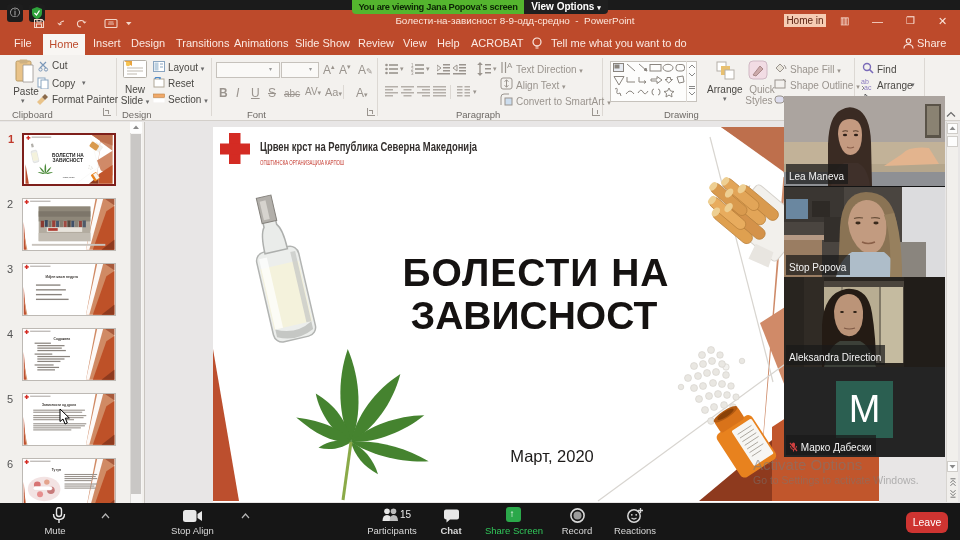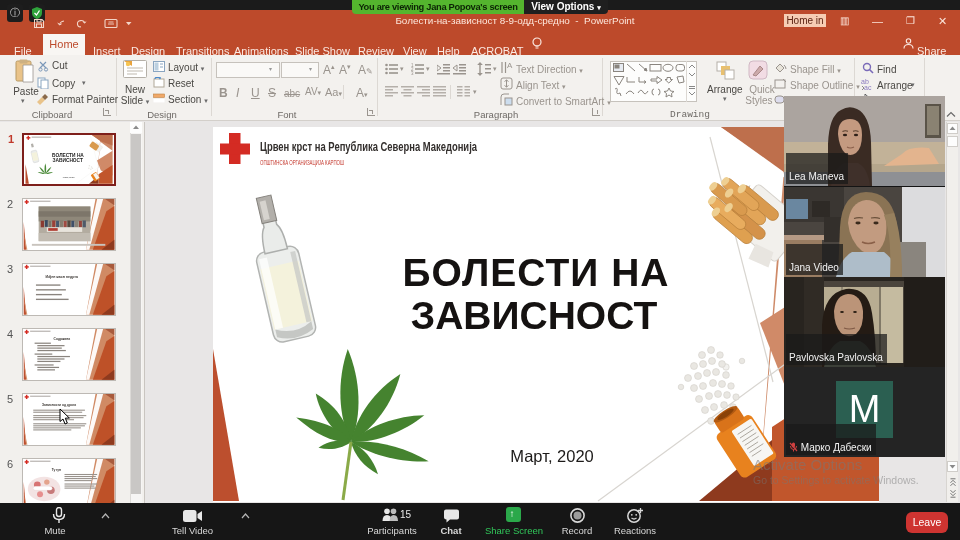--- a/index.html
+++ b/index.html
@@ -3,35 +3,35 @@
 <style>
 *{margin:0;padding:0;box-sizing:border-box;}
 html,body{width:960px;height:540px;overflow:hidden;background:#000;}
 body{font-family:"Liberation Sans",sans-serif;position:relative;}
 .abs{position:absolute;}
 
 #topblack{left:0;top:0;width:960px;height:10px;background:#1b1b1b;}
 #titlebar{left:0;top:10px;width:960px;height:22px;background:#BD4A2B;}
 #tabs{left:0;top:32px;width:960px;height:23px;background:#BD4A2B;color:#fff;}
 #ribbon{left:0;top:55px;width:960px;height:66px;background:#f3f1ee;border-bottom:1px solid #d3cfca;}
-.tab{position:absolute;top:8px;height:23px;line-height:23px;font-size:11px;color:#fbe9e2;}
+.tab{position:absolute;top:0;height:23px;line-height:23px;font-size:11px;color:#fbe9e2;}
 .gdiv{position:absolute;top:3px;height:58px;width:1px;background:#dcd8d3;}
-.glabel{position:absolute;top:54px;font-size:9.5px;color:#6e6a66;width:80px;text-align:center;}
+.glabel{position:absolute;top:54px;font-size:9.5px;color:#6e6a66;width:80px;text-align:left;}
 .btxt{font-size:10px;color:#4a4844;}
 .gray{color:#9a948e;}
 
 #main{left:0;top:121px;width:960px;height:382px;background:#e8e6e6;}
 #panel{left:0;top:122px;width:145px;height:381px;background:#f2f0ed;border-right:1px solid #c9c5c0;overflow:hidden;}
 #slide{left:213px;top:127px;width:666px;height:375px;background:#fff;overflow:hidden;}
 
 #bottombar{left:0;top:503px;width:960px;height:37px;background:#161616;}
 .zlabel{position:absolute;top:22px;font-size:9.5px;color:#d8d8d8;text-align:center;}
 
 #videos{left:784px;top:96px;width:161px;height:361px;background:#141414;}
-.vname{position:absolute;left:2px;bottom:2px;background:rgba(25,25,25,0.72);color:#f2f2f2;font-size:10px;padding:18px 4px 2px 3px;white-space:nowrap;}
+.vname{position:absolute;left:2px;bottom:2px;background:rgba(25,25,25,0.72);color:#f2f2f2;font-size:10px;padding:7px 4px 2px 3px;white-space:nowrap;}
 </style></head>
 <body>
 <div class="abs" id="topblack"></div>
 <div class="abs" id="titlebar"></div>
 
 <div class="abs" style="left:352px;top:0;width:172px;height:14px;background:#54B52E;border-radius:0 0 0 4px;color:#0c2405;font-size:9.3px;font-weight:bold;text-align:center;line-height:14px;white-space:nowrap;letter-spacing:-0.3px;">You are viewing Jana Popova's screen</div>
 <div class="abs" style="left:524px;top:0;width:84px;height:14px;background:#1f1f1f;border-radius:0 0 4px 0;color:#fff;font-size:10px;font-weight:bold;text-align:center;line-height:14px;">View Options <span style="font-size:7px;">▾</span></div>
 
 <div class="abs" style="left:7px;top:4px;width:16px;height:18px;background:#1d1d1d;border-radius:3px;color:#ddd;font-size:10px;text-align:center;line-height:18px;">ⓘ</div>
 <div class="abs" style="left:29px;top:4px;width:16px;height:18px;background:#1d1d1d;border-radius:3px;"><svg width="16" height="18" viewBox="0 0 16 18">
@@ -69,39 +69,40 @@
 <span class="tab" style="left:234px;">Animations</span>
 <span class="tab" style="left:295px;">Slide Show</span>
 <span class="tab" style="left:358px;">Review</span>
 <span class="tab" style="left:403px;">View</span>
 <span class="tab" style="left:437px;">Help</span>
 <span class="tab" style="left:471px;">ACROBAT</span>
 <svg class="abs" style="left:531px;top:5px;" width="12" height="14" viewBox="0 0 12 14">
       <circle cx="6" cy="5" r="4" fill="none" stroke="#fbe9e2" stroke-width="1.2"></circle>
       <path d="M4.5 9 L7.5 9 M4.5 11 L7.5 11" stroke="#fbe9e2" stroke-width="1.1"></path>
     </svg>
+<span class="tab" style="left:551px;">Tell me what you want to do</span>
 <svg class="abs" style="left:903px;top:6px;" width="11" height="11" viewBox="0 0 11 11">
       <circle cx="5.5" cy="3" r="2.2" fill="none" stroke="#fbe9e2" stroke-width="1.1"></circle>
       <path d="M1 10.5 Q1 6.5 5.5 6.5 Q10 6.5 10 10.5" fill="none" stroke="#fbe9e2" stroke-width="1.1"></path>
     </svg>
     <span class="tab" style="left:917px;">Share</span>
 </div>
 
 <div class="abs" id="ribbon">
 <div class="gdiv" style="left:116px;"></div>
 <div class="gdiv" style="left:211px;"></div>
 <div class="gdiv" style="left:377px;"></div>
 <div class="gdiv" style="left:602px;"></div>
 <div class="gdiv" style="left:854px;"></div>
 <div class="gdiv" style="left:924px;"></div>
 <div class="glabel" style="left:12px;">Clipboard</div>
 <div class="glabel" style="left:122px;">Design</div>
 <div class="glabel" style="left:247px;">Font</div>
 <div class="glabel" style="left:456px;">Paragraph</div>
-<div class="glabel" style="left:650px;font-family:Liberation Mono, monospace;">Drawing</div>
+<div class="glabel" style="left:664px;">Drawing</div>
 <div class="abs" style="left:103px;top:53px;width:8px;height:8px;border-left:1px solid #9a958f;border-bottom:1px solid #9a958f;">
       <div style="width:4px;height:4px;border-right:1px solid #9a958f;border-top:1px solid #9a958f;margin:2px 0 0 1px;"></div>
     </div>
 <div class="abs" style="left:367px;top:53px;width:8px;height:8px;border-left:1px solid #9a958f;border-bottom:1px solid #9a958f;">
       <div style="width:4px;height:4px;border-right:1px solid #9a958f;border-top:1px solid #9a958f;margin:2px 0 0 1px;"></div>
     </div>
 <div class="abs" style="left:592px;top:53px;width:8px;height:8px;border-left:1px solid #9a958f;border-bottom:1px solid #9a958f;">
       <div style="width:4px;height:4px;border-right:1px solid #9a958f;margin:2px 0 0 1px;"></div>
     </div>
 <svg class="abs" style="left:946px;top:56px;" width="10" height="7" viewBox="0 0 10 7">
@@ -748,21 +749,21 @@
     <path d="M54 90 L56 40 Q58 6 82 5 Q106 5 112 32 Q116 56 118 90 Z" fill="#8a7354"></path>
     <path d="M64 36 Q66 15 82 13 Q98 13 102 33 Q104 52 96 62 Q88 70 78 64 Q66 54 64 36 Z" fill="#c29b80"></path>
     <ellipse cx="74" cy="36" rx="2.6" ry="1.4" fill="#3a2a1c"></ellipse>
     <ellipse cx="92" cy="36" rx="2.6" ry="1.4" fill="#3a2a1c"></ellipse>
     <path d="M70 31.5 Q74 30 79 31 M87 31 Q92 30 96 31.5" stroke="#6a503a" stroke-width="1.2" fill="none"></path>
     <path d="M78 55 Q84 58 91 55" stroke="#8a6048" stroke-width="1.4" fill="none"></path>
     <path d="M52 90 Q56 72 68 65 L100 65 Q112 74 116 90 Z" fill="#aebdc9"></path>
     <path d="M100 28 Q108 48 106 90 L118 90 Q118 48 110 26 Z" fill="#97805e"></path>
   </g>
 </svg>
-<div class="vname">Jana Video</div>
+<div class="vname">Stop Popova</div>
 </div>
 
 <div class="abs" style="left:0;top:181px;width:161px;height:90px;overflow:hidden;">
 <svg width="161" height="90" viewBox="0 0 161 90">
   <rect width="161" height="90" fill="#28241f"></rect>
   <rect x="20" y="4" width="120" height="82" fill="#4a443c"></rect>
   <rect x="38" y="10" width="80" height="76" fill="#b8ad92"></rect>
   <rect x="95" y="10" width="24" height="76" fill="#c5bba0"></rect>
   <line x1="96" y1="10" x2="96" y2="86" stroke="#6a6354" stroke-width="1.5"></line>
   <line x1="58" y1="10" x2="58" y2="86" stroke="#6a6354" stroke-width="1"></line>
@@ -771,21 +772,21 @@
 
   <g>
     <path d="M38 90 L38 48 Q40 16 62 12 Q84 10 88 36 Q92 60 92 90 Z" fill="#241b14"></path>
     <path d="M50 34 Q52 18 64 17 Q77 17 79 34 Q80 50 72 57 Q64 62 57 56 Q50 48 50 34 Z" fill="#bb9478"></path>
     <ellipse cx="58" cy="35" rx="1.9" ry="1.1" fill="#281c12"></ellipse>
     <ellipse cx="71" cy="35" rx="1.9" ry="1.1" fill="#281c12"></ellipse>
     <path d="M60 51 Q65 53 71 51" stroke="#7d5844" stroke-width="1.2" fill="none"></path>
     <path d="M40 90 Q44 70 56 64 L76 64 Q88 70 92 90 Z" fill="#3c4038"></path>
   </g>
 </svg>
-<div class="vname">Pavlovska Pavlovska</div>
+<div class="vname">Aleksandra Direction</div>
 </div>
 
 <div class="abs" style="left:0;top:271px;width:161px;height:90px;overflow:hidden;background:#242424;">
   <div class="abs" style="left:52px;top:14px;width:57px;height:57px;background:#2B5F51;color:#fff;font-size:38px;text-align:center;line-height:57px;">M</div>
   <div class="vname"><svg width="9" height="10" viewBox="0 0 9 10" style="vertical-align:-1px;">
           <rect x="3" y="0.5" width="3" height="5" rx="1.5" fill="#d04040"></rect>
           <path d="M1.5 4 Q1.5 7.5 4.5 7.5 Q7.5 7.5 7.5 4 M4.5 7.5 L4.5 9.5" stroke="#d04040" stroke-width="1" fill="none"></path>
           <line x1="1" y1="1" x2="8" y2="9" stroke="#d04040" stroke-width="1.2"></line>
         </svg> Марко Дабески</div>
 </div>
@@ -804,21 +805,21 @@
       <path d="M1 5 L4.5 1 L8 5" fill="none" stroke="#b5b5b5" stroke-width="1.2"></path>
     </svg>
  <div class="zlabel" style="left:30px;width:50px;">Mute</div>
  <svg class="abs" style="left:183px;top:7px;" width="20" height="12" viewBox="0 0 20 12">
    <rect x="0" y="0" width="13.5" height="12" rx="2.5" fill="#e8e8e8"></rect>
    <path d="M14.5 4 L19 1 L19 11 L14.5 8 Z" fill="#e8e8e8"></path>
  </svg>
  <svg class="abs" style="left:241px;top:10px;" width="9" height="6" viewBox="0 0 9 6">
       <path d="M1 5 L4.5 1 L8 5" fill="none" stroke="#b5b5b5" stroke-width="1.2"></path>
     </svg>
- <div class="zlabel" style="left:150px;width:85px;">Tell Video</div>
+ <div class="zlabel" style="left:150px;width:85px;">Stop Align</div>
  <svg class="abs" style="left:382px;top:5px;" width="30" height="14" viewBox="0 0 30 14">
    <circle cx="5" cy="3.2" r="2.8" fill="#e8e8e8"></circle>
       <path d="M0.5 13 Q0.5 7 5 7 Q9.5 7 9.5 13 Z" fill="#e8e8e8"></path>
    <circle cx="11.5" cy="3.2" r="2.8" fill="#bdbdbd"></circle>
       <path d="M7.5 13 Q8 7 11.5 7 Q16 7 16 13 Z" fill="#bdbdbd"></path>
  </svg>
  <div class="abs" style="left:400px;top:6px;color:#e8e8e8;font-size:10px;">15</div>
  <div class="zlabel" style="left:347px;width:90px;">Participants</div>
  <svg class="abs" style="left:444px;top:6px;" width="15" height="14" viewBox="0 0 15 14">
    <path d="M0 2.5 Q0 0.5 2 0.5 L13 0.5 Q15 0.5 15 2.5 L15 8.5 Q15 10.5 13 10.5 L6 10.5 L2.5 13.5 L2.5 10.5 Q0 10.5 0 8.5 Z" fill="#e8e8e8"></path>

